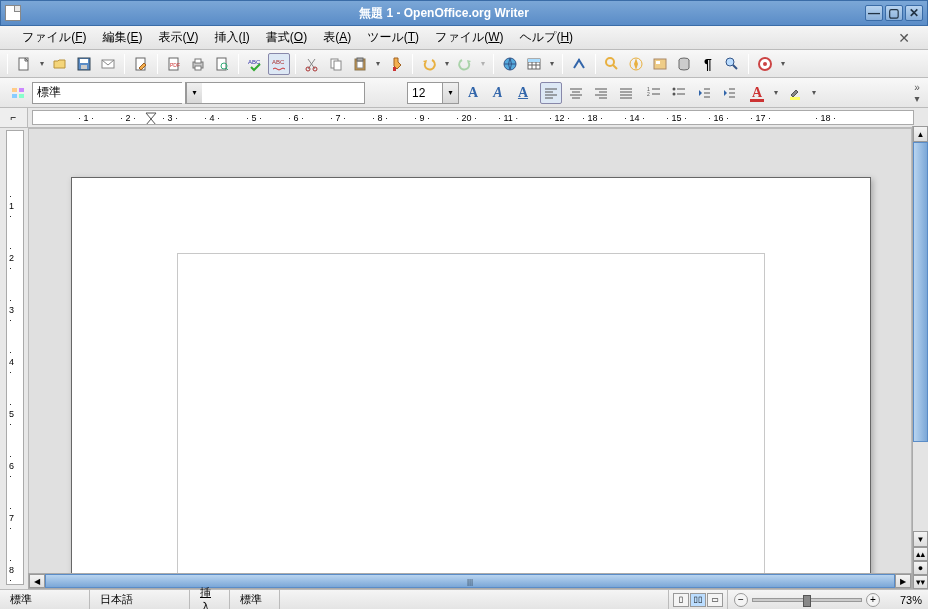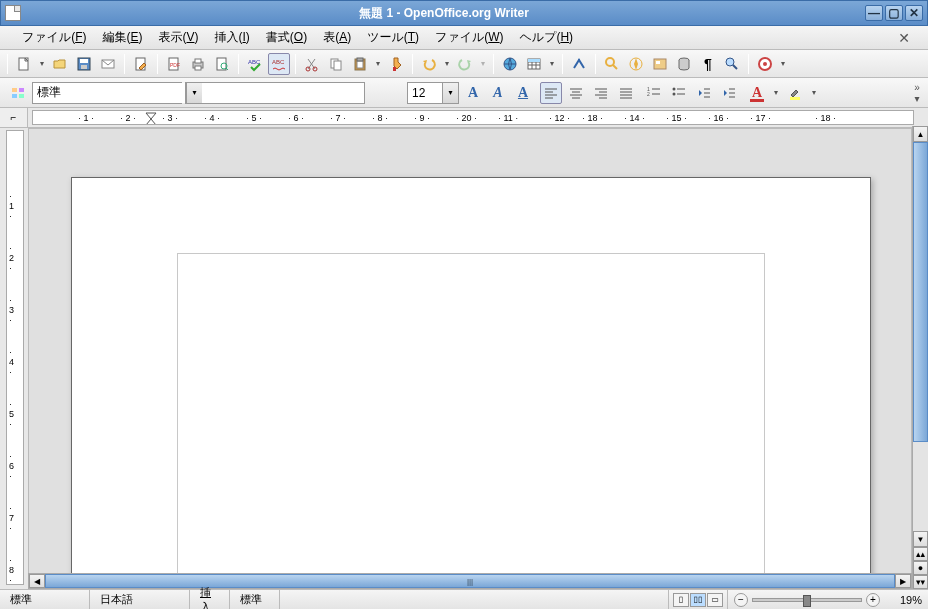--- a/index.html
+++ b/index.html
@@ -455,15 +455,15 @@
     <div class="vb" style="background:#bdf;">▯▯</div>
     <div class="vb">▭</div>
   </div>
   <div class="zoom-area">
     <div class="zbtn">−</div>
     <div class="zoom-slider">
         <div class="mid"></div>
         <div class="knob"></div>
       </div>
     <div class="zbtn">+</div>
-    <div style="width:38px; text-align:right;">19%</div>
+    <div style="width:38px; text-align:right;">73%</div>
   </div>
 </div>
 
 </body></html>

